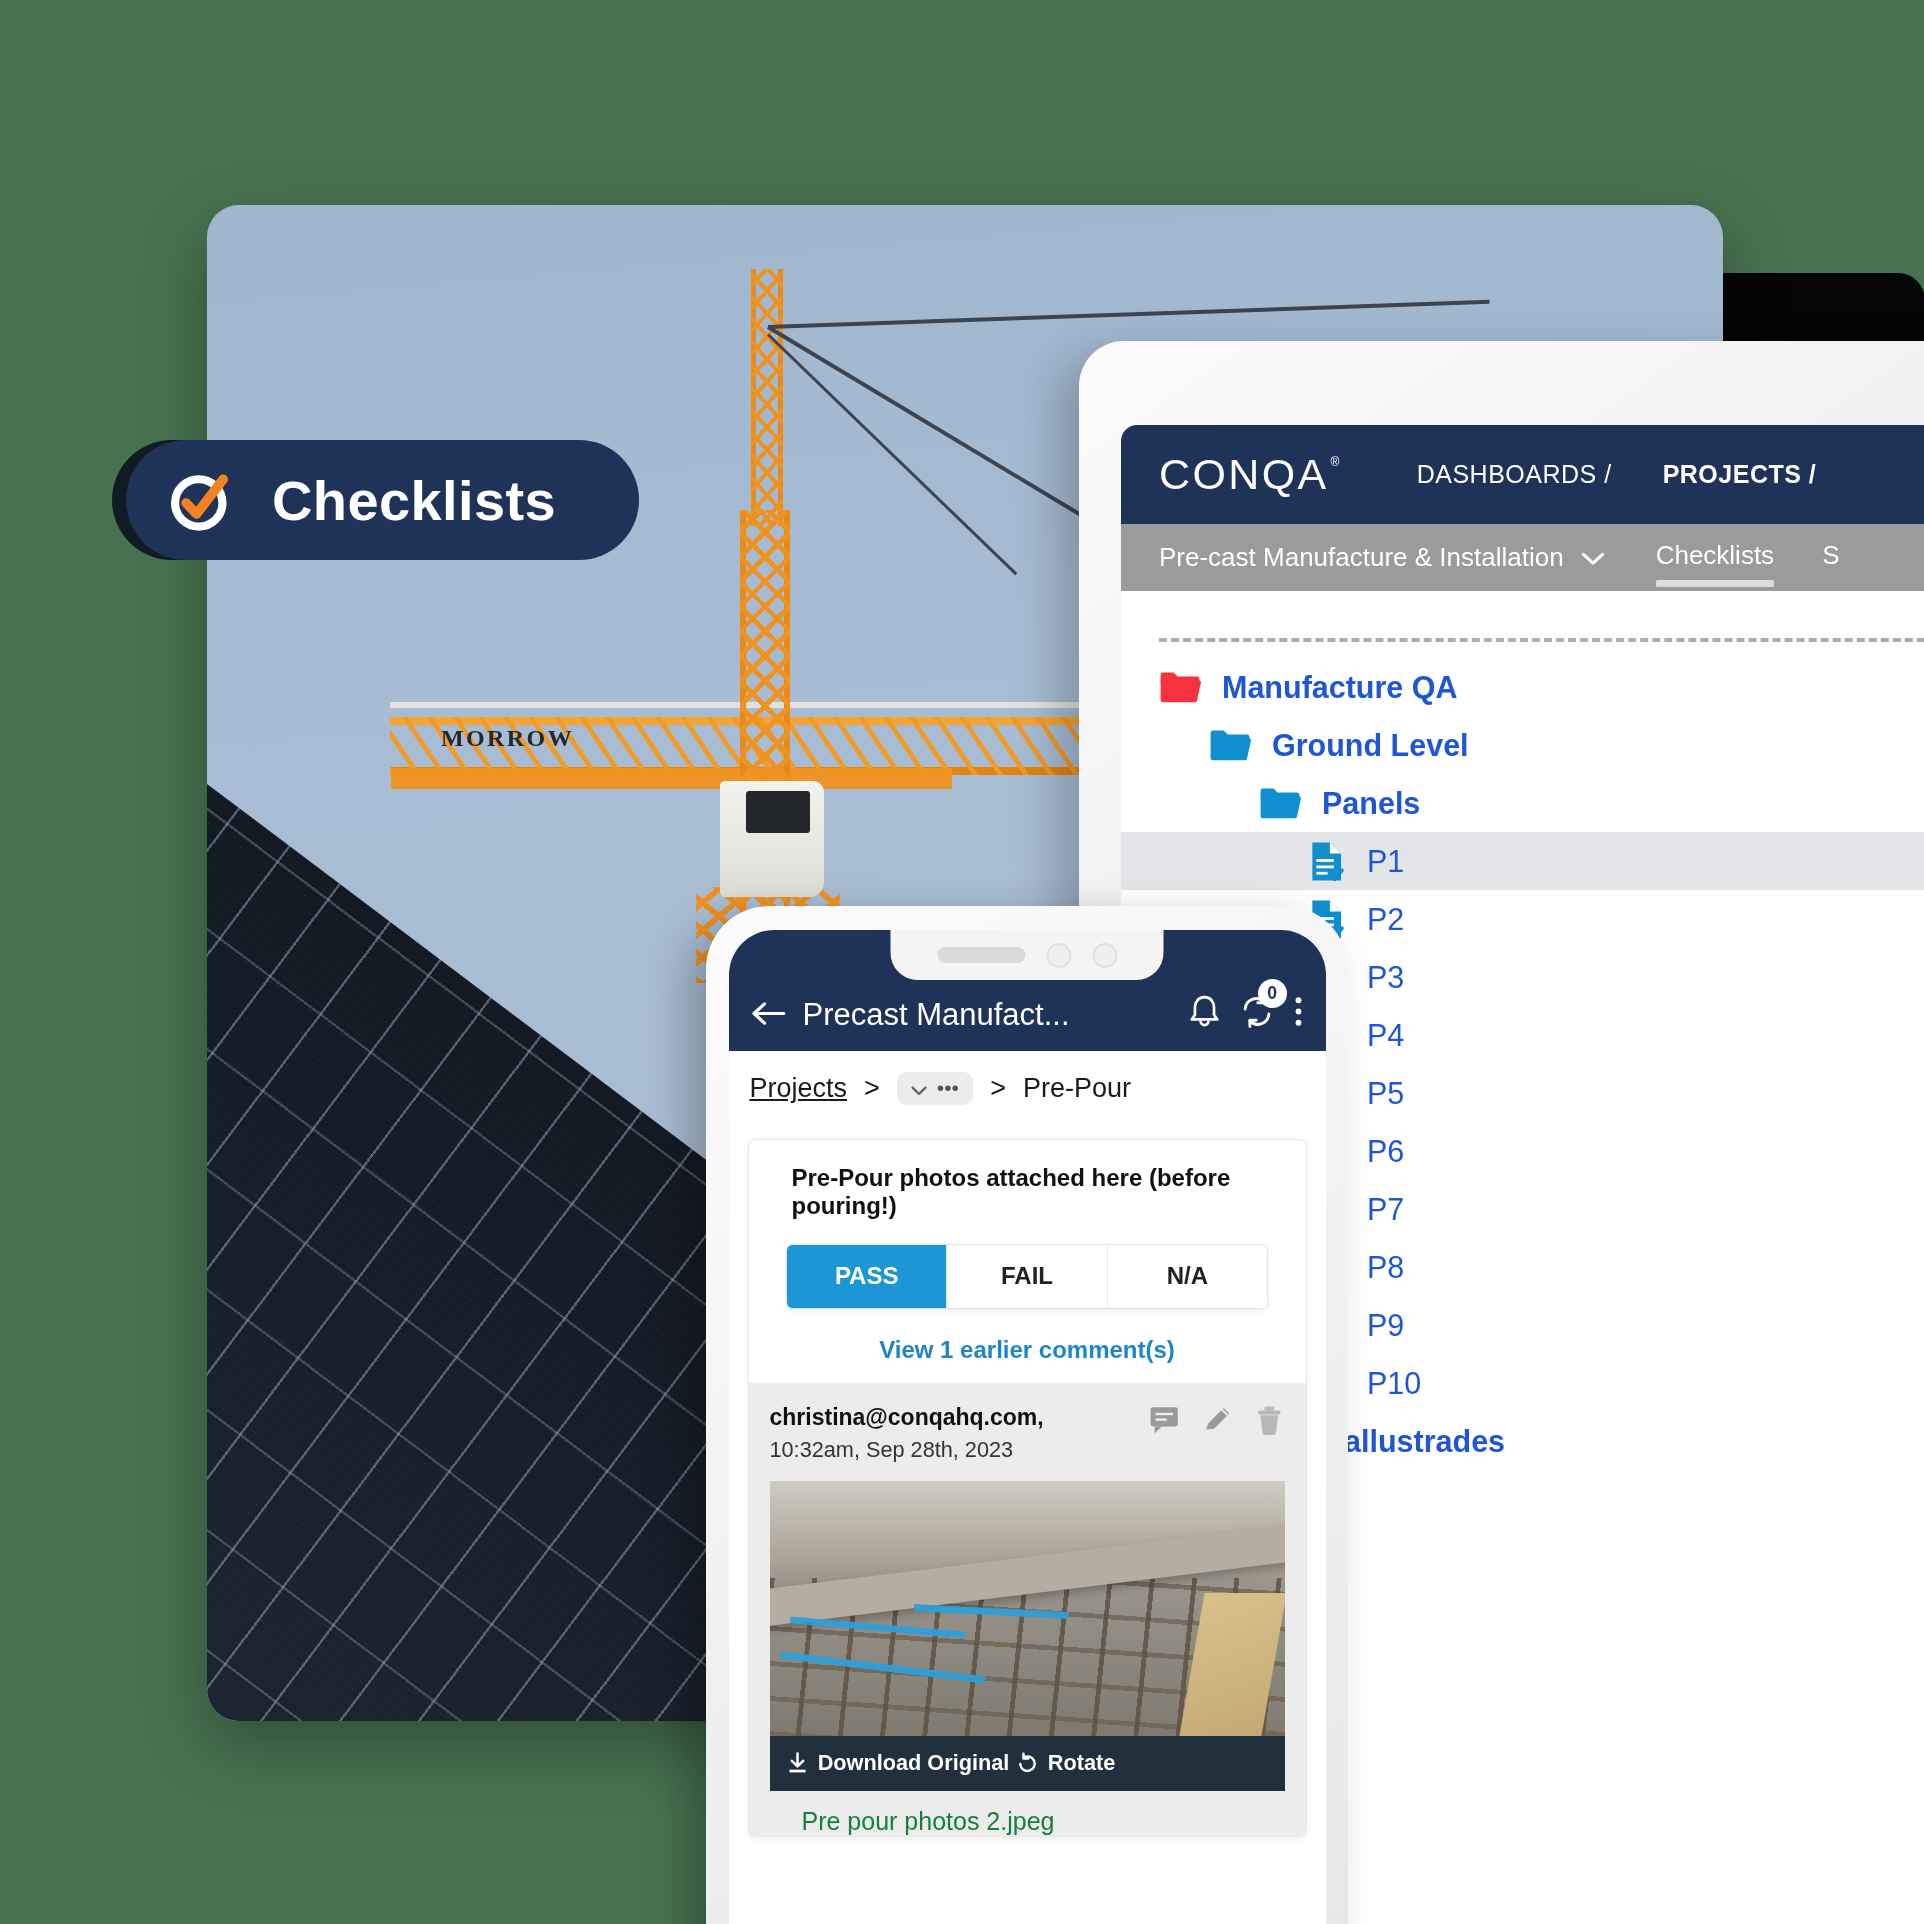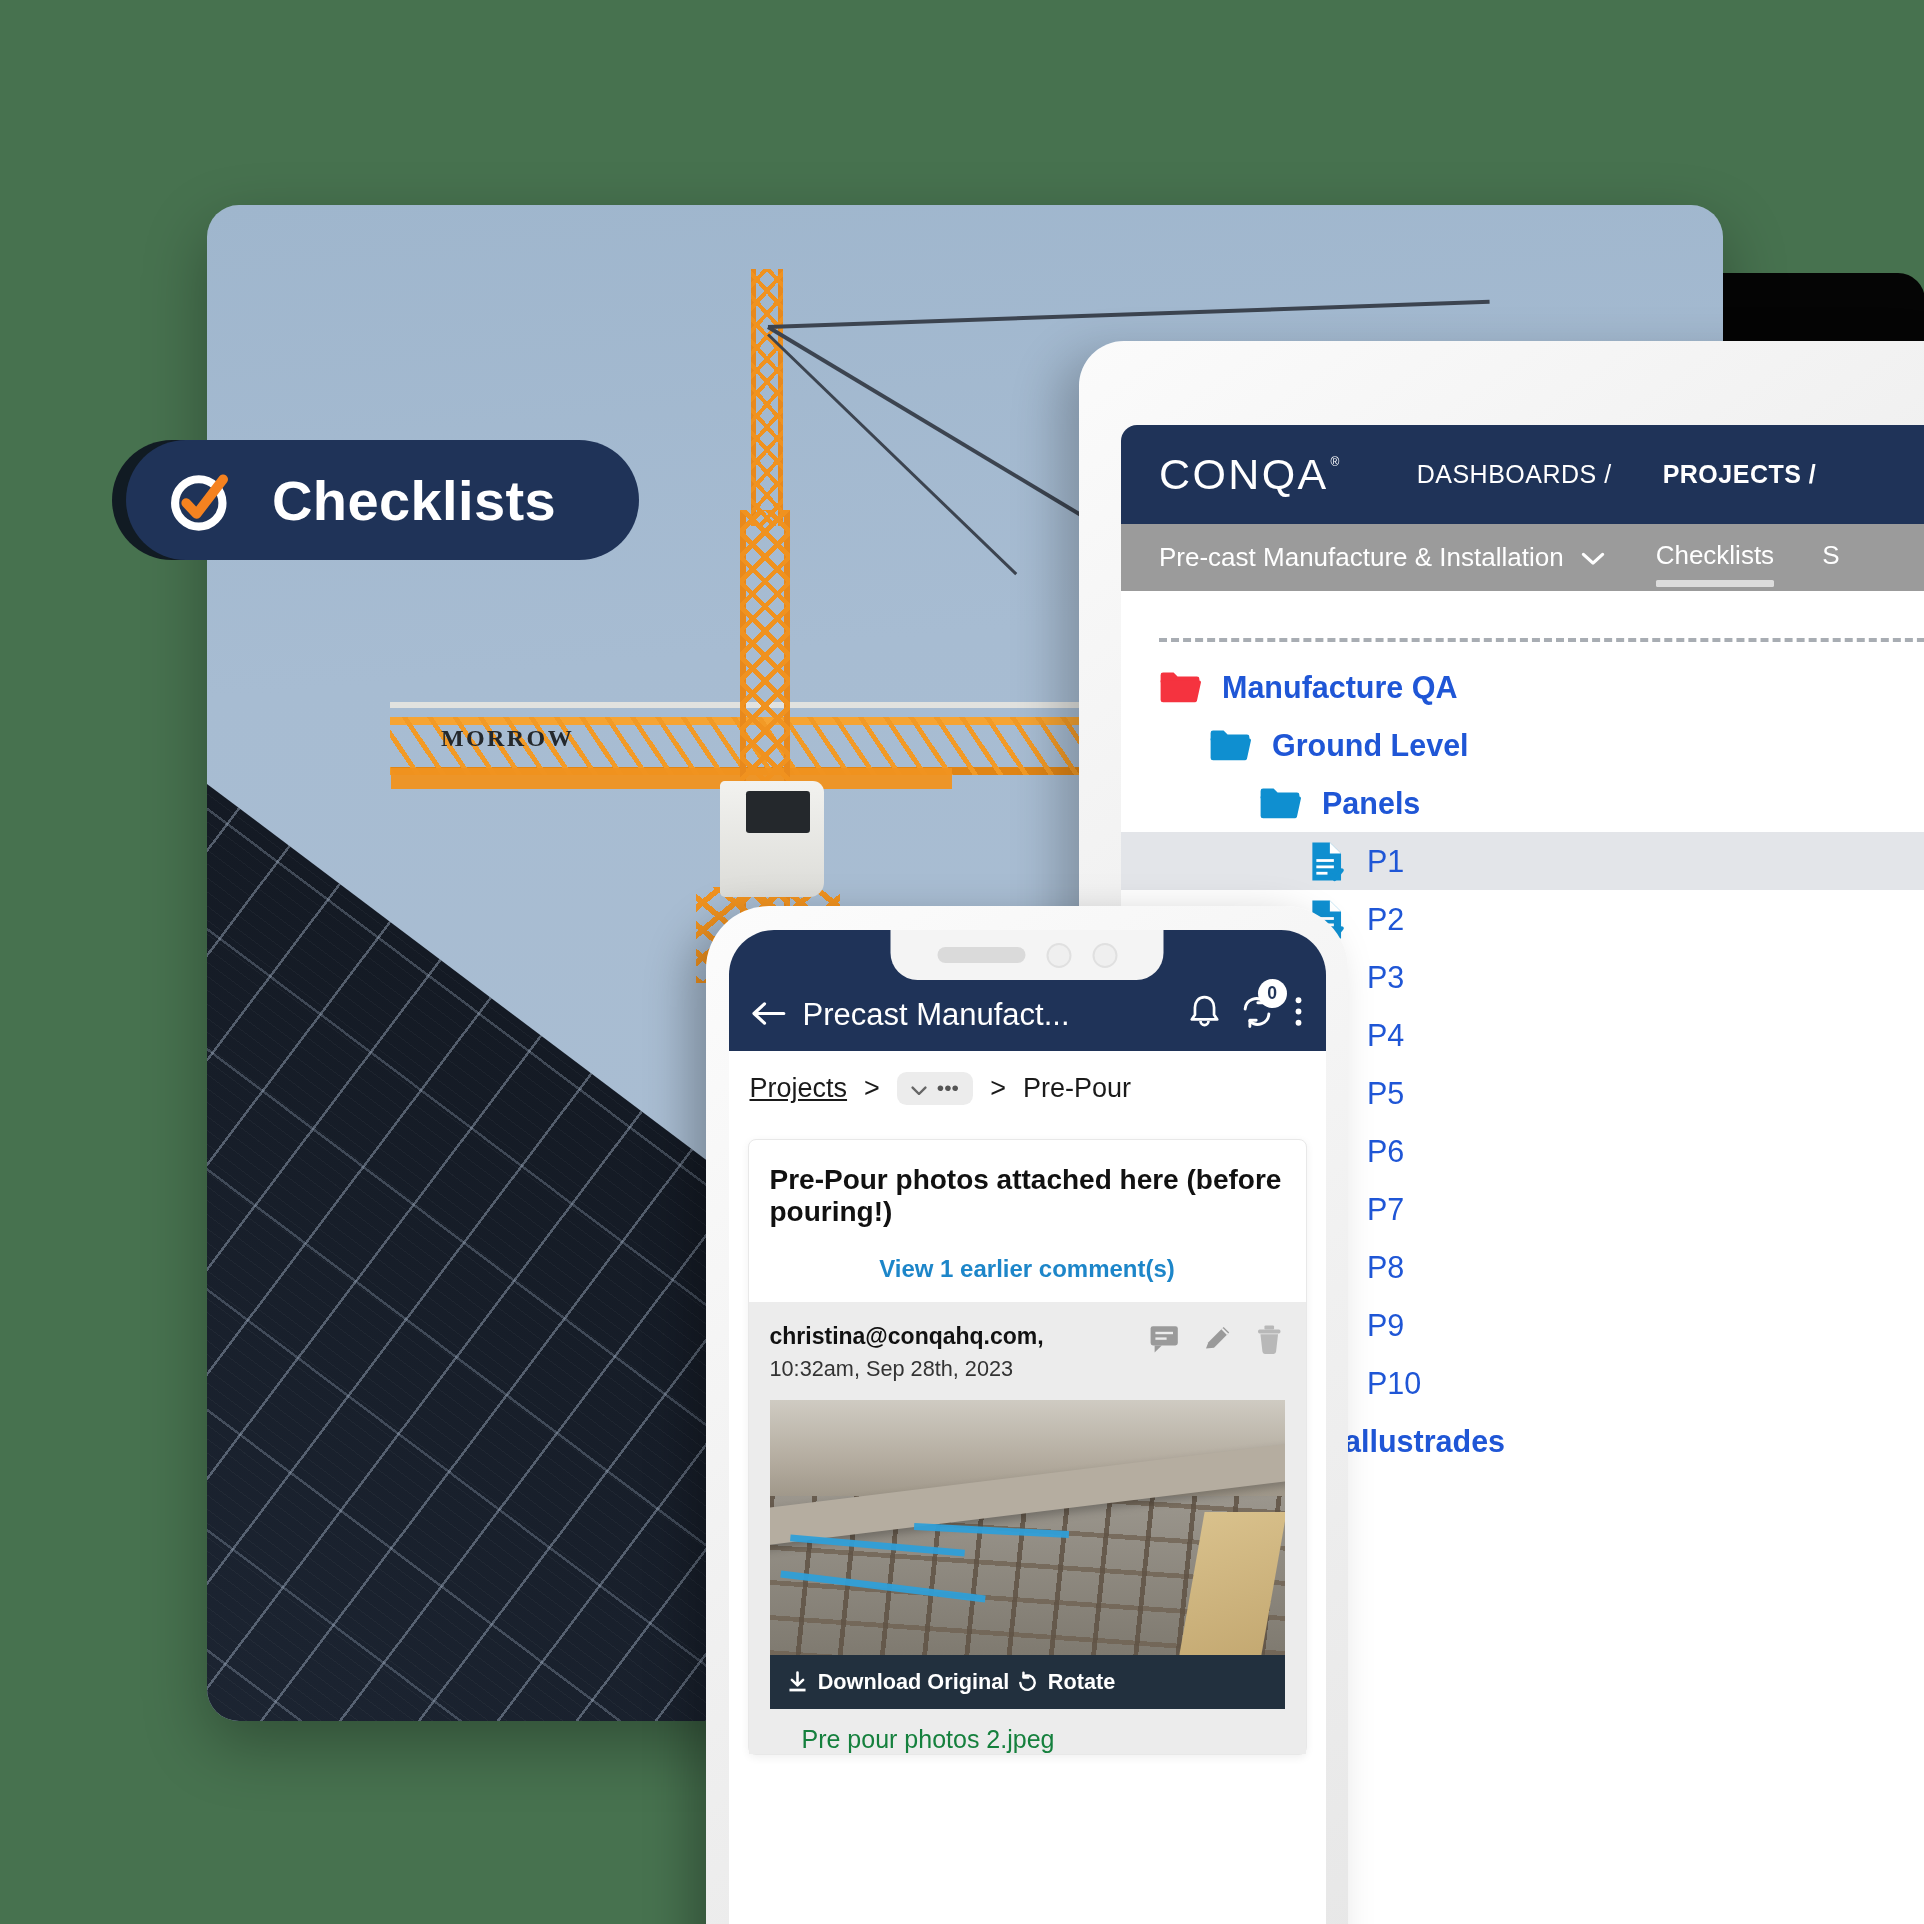--- a/index.html
+++ b/index.html
@@ -205,21 +205,21 @@
   .crumb-last{font-weight:400;}
   .ph-details{
     display:flex;align-items:center;justify-content:space-between;
     padding:3.2px 21px 17.6px 21px;font-size:30.5px;color:#1a1a1a;
     border-bottom:1.6px solid #e6e6e6;
   }
   .ph-card{
     margin:19px 19px 0 19px;background:#fff;border:1.6px solid #e8e8e8;border-radius:8px;
     box-shadow:0 2.4px 8px rgba(0,0,0,.06);padding:24px 21px 22.5px 21px;
   }
-  .ph-q{font-size:28px;font-weight:700;color:#111;margin-bottom:24px;}
+  .ph-q{font-size:24px;font-weight:700;color:#111;margin-bottom:24px;margin-left:22px;}
   .seg{
     display:flex;border:1.6px solid #e3e3e3;border-radius:6.4px;overflow:hidden;width:calc(100% - 35px);
     margin:0 auto;box-shadow:0 1.6px 4.8px rgba(0,0,0,.07);
   }
   .seg-btn{flex:1;text-align:center;padding:17.6px 0;font-size:24px;font-weight:700;color:#222;background:#fff;
            border-right:1.6px solid #e8e8e8;}
   .seg-btn:last-child{border-right:none;}
   .seg-btn.on{background:#1c96d4;color:#fff;}
   .ph-link{
     text-align:center;color:#1d86c9;font-size:24px;font-weight:700;margin:27px 0 19px 0;
@@ -538,20 +538,25 @@
         </span>
         <span>•••</span>
       </span>
       <span>&gt;</span>
       <span class="crumb-last">Pre-Pour</span>
     </div>
 
 
     <div class="ph-card">
       <div class="ph-q">Pre-Pour photos attached here (before pouring!)</div>
+      <div class="seg">
+        <div class="seg-btn on">PASS</div>
+        <div class="seg-btn">FAIL</div>
+        <div class="seg-btn">N/A</div>
+      </div>
       <div class="ph-link">View 1 earlier comment(s)</div>
 
       <div class="comment">
         <div class="cm-head">
           <div>
             <div class="cm-email">christina@conqahq.com,</div>
             <div class="cm-time">10:32am, Sep 28th, 2023</div>
           </div>
           <div class="cm-actions">
             <span>

